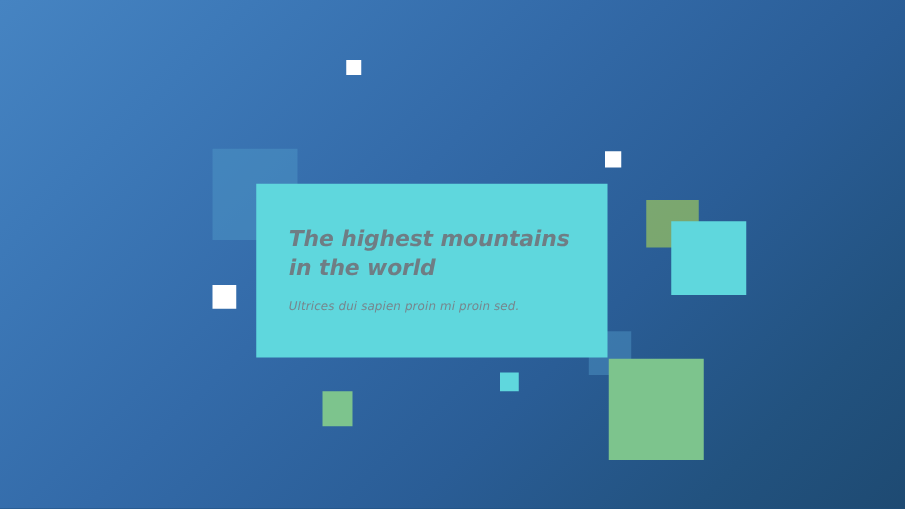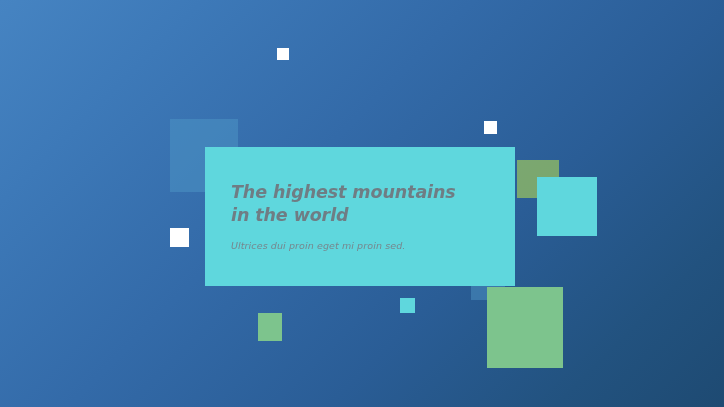--- a/index.html
+++ b/index.html
@@ -22,21 +22,21 @@
   }
   
   .sq {
     position: absolute;
   }
   
   .card {
     position: absolute;
     left: 205px;
     top: 147px;
-    width: 310px;
+    width: 281px;
     height: 139px;
     background: #5fd7dd;
     box-sizing: border-box;
     padding: 34px 26px 0 26px;
   }
   .card-title {
     margin: 0;
     font-family: "DejaVu Sans", sans-serif;
     font-style: italic;
     font-weight: bold;
@@ -70,16 +70,16 @@
   <div class="sq" style="left: 517px; top: 160px; width: 42px; height: 38px; background: rgb(154, 196, 95); opacity: 0.72;"></div>
   <div class="sq" style="left: 537px; top: 177px; width: 60px; height: 59px; background: rgb(95, 215, 221); opacity: 1;"></div>
   <div class="sq" style="left: 471px; top: 265px; width: 34px; height: 35px; background: rgb(77, 148, 196); opacity: 0.5;"></div>
   <div class="sq" style="left: 487px; top: 287px; width: 76px; height: 81px; background: rgb(125, 196, 141); opacity: 1;"></div>
   <div class="sq" style="left: 400px; top: 298px; width: 15px; height: 15px; background: rgb(95, 215, 221); opacity: 1;"></div>
   <div class="sq" style="left: 258px; top: 313px; width: 24px; height: 28px; background: rgb(125, 196, 141); opacity: 1;"></div>
 
   <div class="card" style="background: rgb(95, 215, 221);">
     <h1 class="card-title" style="color: rgb(111, 125, 132);">The highest mountains
 in the world</h1>
-    <p class="card-subtitle" style="color: rgb(119, 134, 141);">Ultrices dui proin eget mi proin sed.</p>
+    <p class="card-subtitle" style="color: rgb(119, 134, 141);">Ultrices dui sapien proin mi proin sed.</p>
   </div>
 
 </div>
 
 </body></html>

